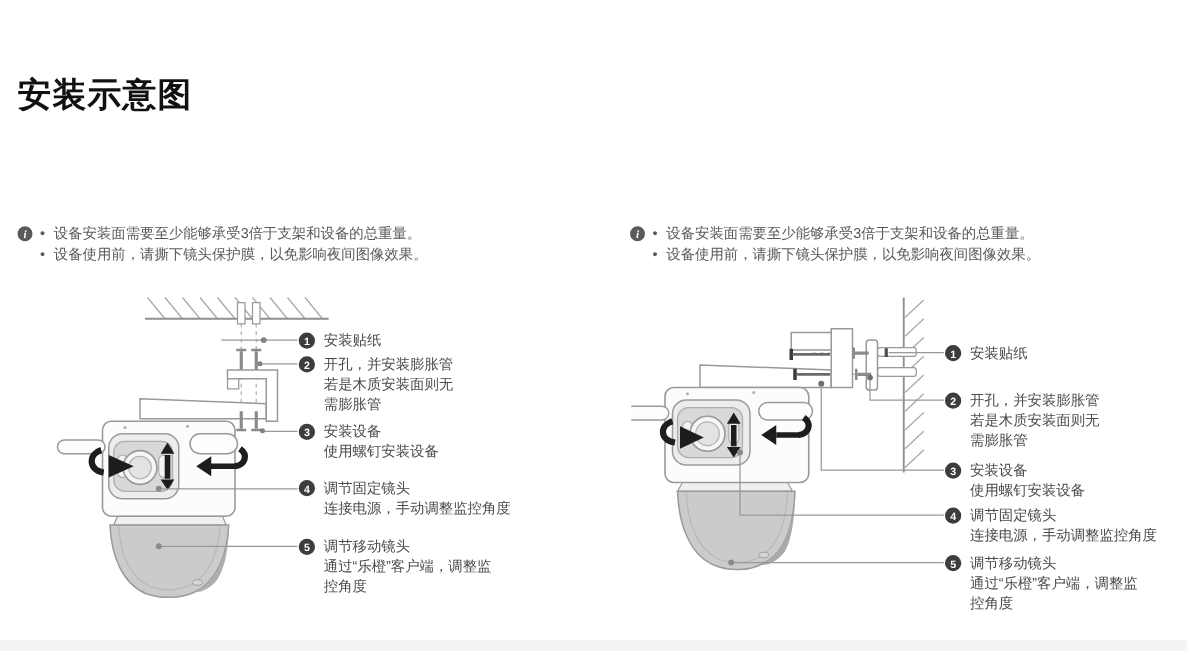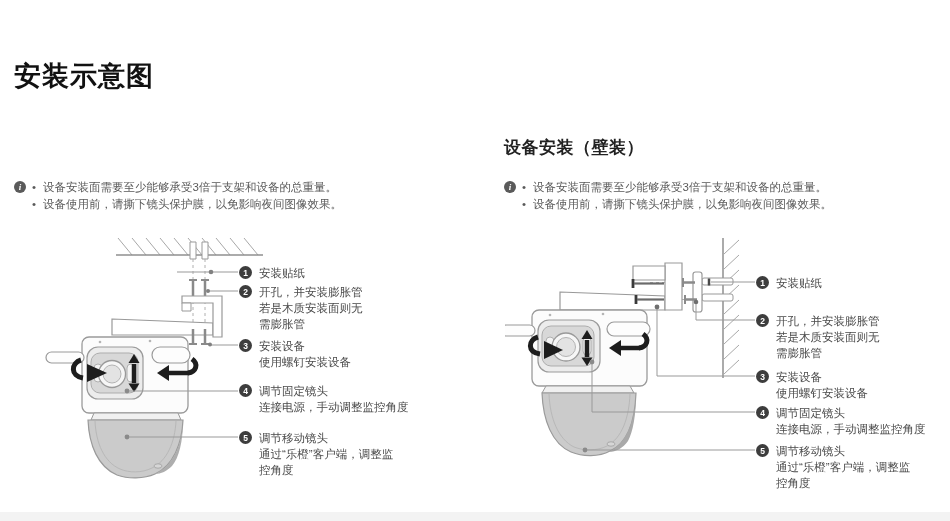--- a/index.html
+++ b/index.html
@@ -148,21 +148,20 @@
     <span class="co-text">调节固定镜头
 连接电源，手动调整监控角度</span>
   </div>
   <div class="callout" style="left:239px;top:430px;">
     <span class="co-num">5</span>
     <span class="co-text">调节移动镜头
 通过“乐橙”客户端，调整监
 控角度</span>
   </div>
 
-  <h2 class="heading" style="left:504px;top:136px;">设备安装（壁装）</h2>
 
   <div class="notes" style="left:504px;top:179px;width:430px;">
     <span class="info-icon">i</span>
     <div class="note-lines">
       <div class="note-line">
         <span class="bullet">•</span>
         <span>设备安装面需要至少能够承受3倍于支架和设备的总重量。</span>
       </div>
       <div class="note-line">
         <span class="bullet">•</span>

